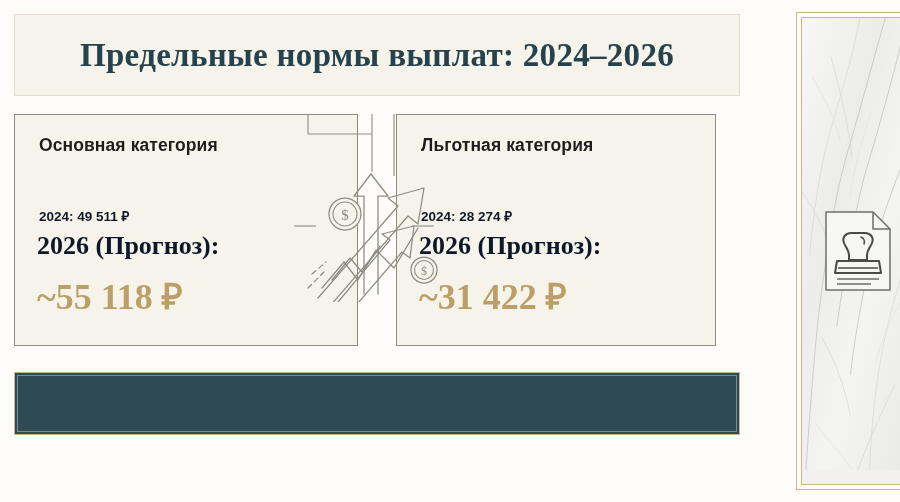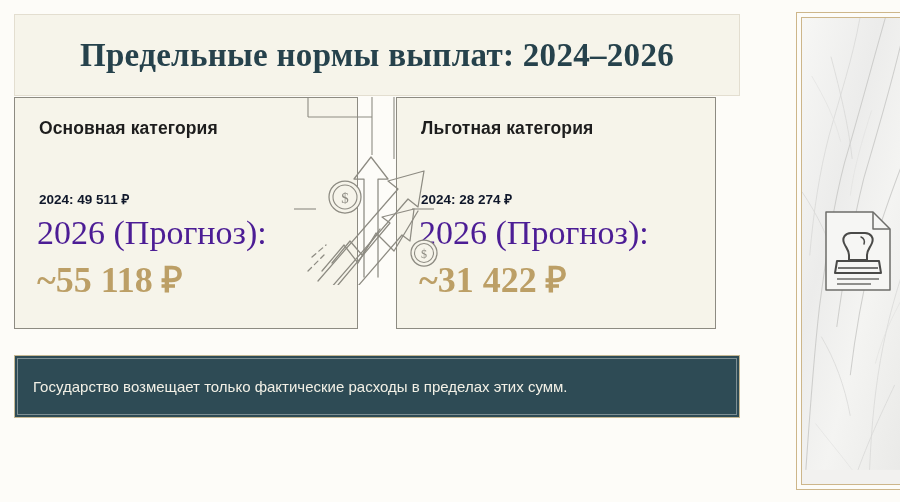--- a/index.html
+++ b/index.html
@@ -45,21 +45,21 @@
     color: #26424c;
     letter-spacing: .3px;
     white-space: nowrap;
   }
 
   
   .cards-wrap {
     position: relative;
     width: 726px;
     height: 232px;
-    margin-top: 1px;
+    margin-top: 18px;
   }
 
   .card {
     position: absolute;
     top: 0;
     height: 232px;
     background: #f6f4ea;
     border: 1px solid #8d8b82;
     padding: 20px 24px;
   }
@@ -82,23 +82,23 @@
     font-weight: bold;
     color: #0f172a;
     white-space: nowrap;
   }
 
   .card-forecast-label {
     position: absolute;
     left: 22px;
     top: 116px;
     font-family: "Liberation Serif", serif;
-    font-size: 34px;
-    font-weight: normal;
-    color: #4c1d95;
+    font-size: 26px;
+    font-weight: bold;
+    color: #0f172a;
     white-space: nowrap;
   }
   .card-forecast-value {
     position: absolute;
     left: 22px;
     top: 156px;
     font-family: "Liberation Serif", serif;
     font-size: 36px;
     font-weight: bold;
     color: #bc9f66;
@@ -257,21 +257,20 @@
 
         <g>
           <circle cx="122" cy="108" r="13" fill="#f6f4ea" stroke="#8d8b82" stroke-width="1.25"></circle>
           <circle cx="122" cy="108" r="9.5" fill="none" stroke="#8d8b82" stroke-width="1.1"></circle>
           <text x="122" y="113" font-family="Liberation Serif, serif" font-size="12" fill="#8d8b82" text-anchor="middle">$</text>
         </g>
       </svg>
     </div>
 
     <div class="notice">
-      <div class="notice-line">Государство возмещает только фактические расходы в пределах этих сумм.</div>
     </div>
 
   </div>
 
   <div class="side-col">
     <div class="marble-panel">
       <div class="marble-inner">
 
         <svg class="marble-surface" viewBox="0 0 116 468" preserveAspectRatio="none">
           <defs>

